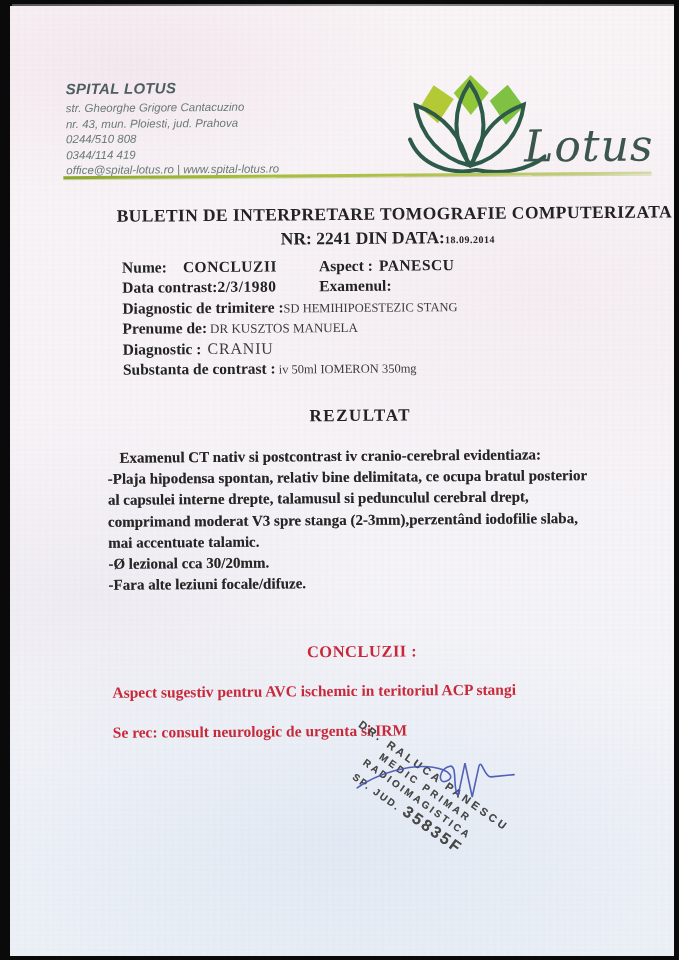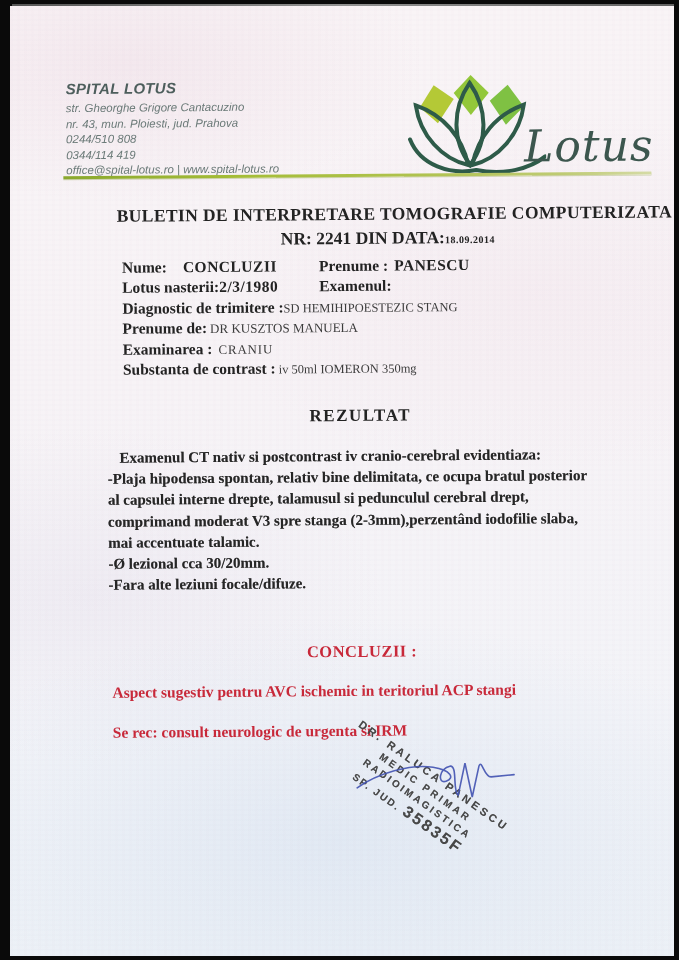--- a/index.html
+++ b/index.html
@@ -137,34 +137,34 @@
     <div class="green-rule"></div>
 
     <div class="title-block">
       <div class="title-1">BULETIN DE INTERPRETARE TOMOGRAFIE COMPUTERIZATA</div>
       <div class="title-2"><span>NR: 2241 DIN DATA:</span><span class="date">18.09.2014</span></div>
     </div>
 
     <div class="patient">
       <div class="prow">
         <span class="plabel">Nume:</span><span class="gap-lg"></span><span class="pval-b">CONCLUZII</span>
-        <span class="col2"><span class="plabel">Prenume :</span><span class="gap-sm"></span><span class="pval-b">PANESCU</span></span>
+        <span class="col2"><span class="plabel">Aspect :</span><span class="gap-sm"></span><span class="pval-b">PANESCU</span></span>
       </div>
       <div class="prow">
-        <span class="plabel">Lotus nasterii:</span><span class="pval-b">2/3/1980</span>
+        <span class="plabel">Data contrast:</span><span class="pval-b">2/3/1980</span>
         <span class="col2"><span class="plabel">Examenul:</span></span>
       </div>
       <div class="prow">
         <span class="plabel">Diagnostic de trimitere :</span><span class="pval">SD HEMIHIPOESTEZIC STANG</span>
       </div>
       <div class="prow">
         <span class="plabel">Prenume de:</span><span class="gap-xs"></span><span class="pval" style="font-size:13px">DR KUSZTOS MANUELA</span>
       </div>
       <div class="prow">
-        <span class="plabel">Examinarea :</span><span class="gap-sm"></span><span class="pval" style="font-size:13px;letter-spacing:.8px">CRANIU</span>
+        <span class="plabel">Diagnostic :</span><span class="gap-sm"></span><span class="pval" style="font-size:16px;letter-spacing:.8px">CRANIU</span>
       </div>
       <div class="prow">
         <span class="plabel">Substanta de contrast :</span><span class="gap-xs"></span><span class="pval">iv 50ml IOMERON 350mg</span>
       </div>
     </div>
 
     <div class="rez-head">REZULTAT</div>
     <div class="rez-body">
       <div class="rez-line indent">Examenul CT nativ si postcontrast iv cranio-cerebral evidentiaza:</div>
       <div class="rez-line">-Plaja hipodensa spontan, relativ bine delimitata, ce ocupa bratul posterior</div>

